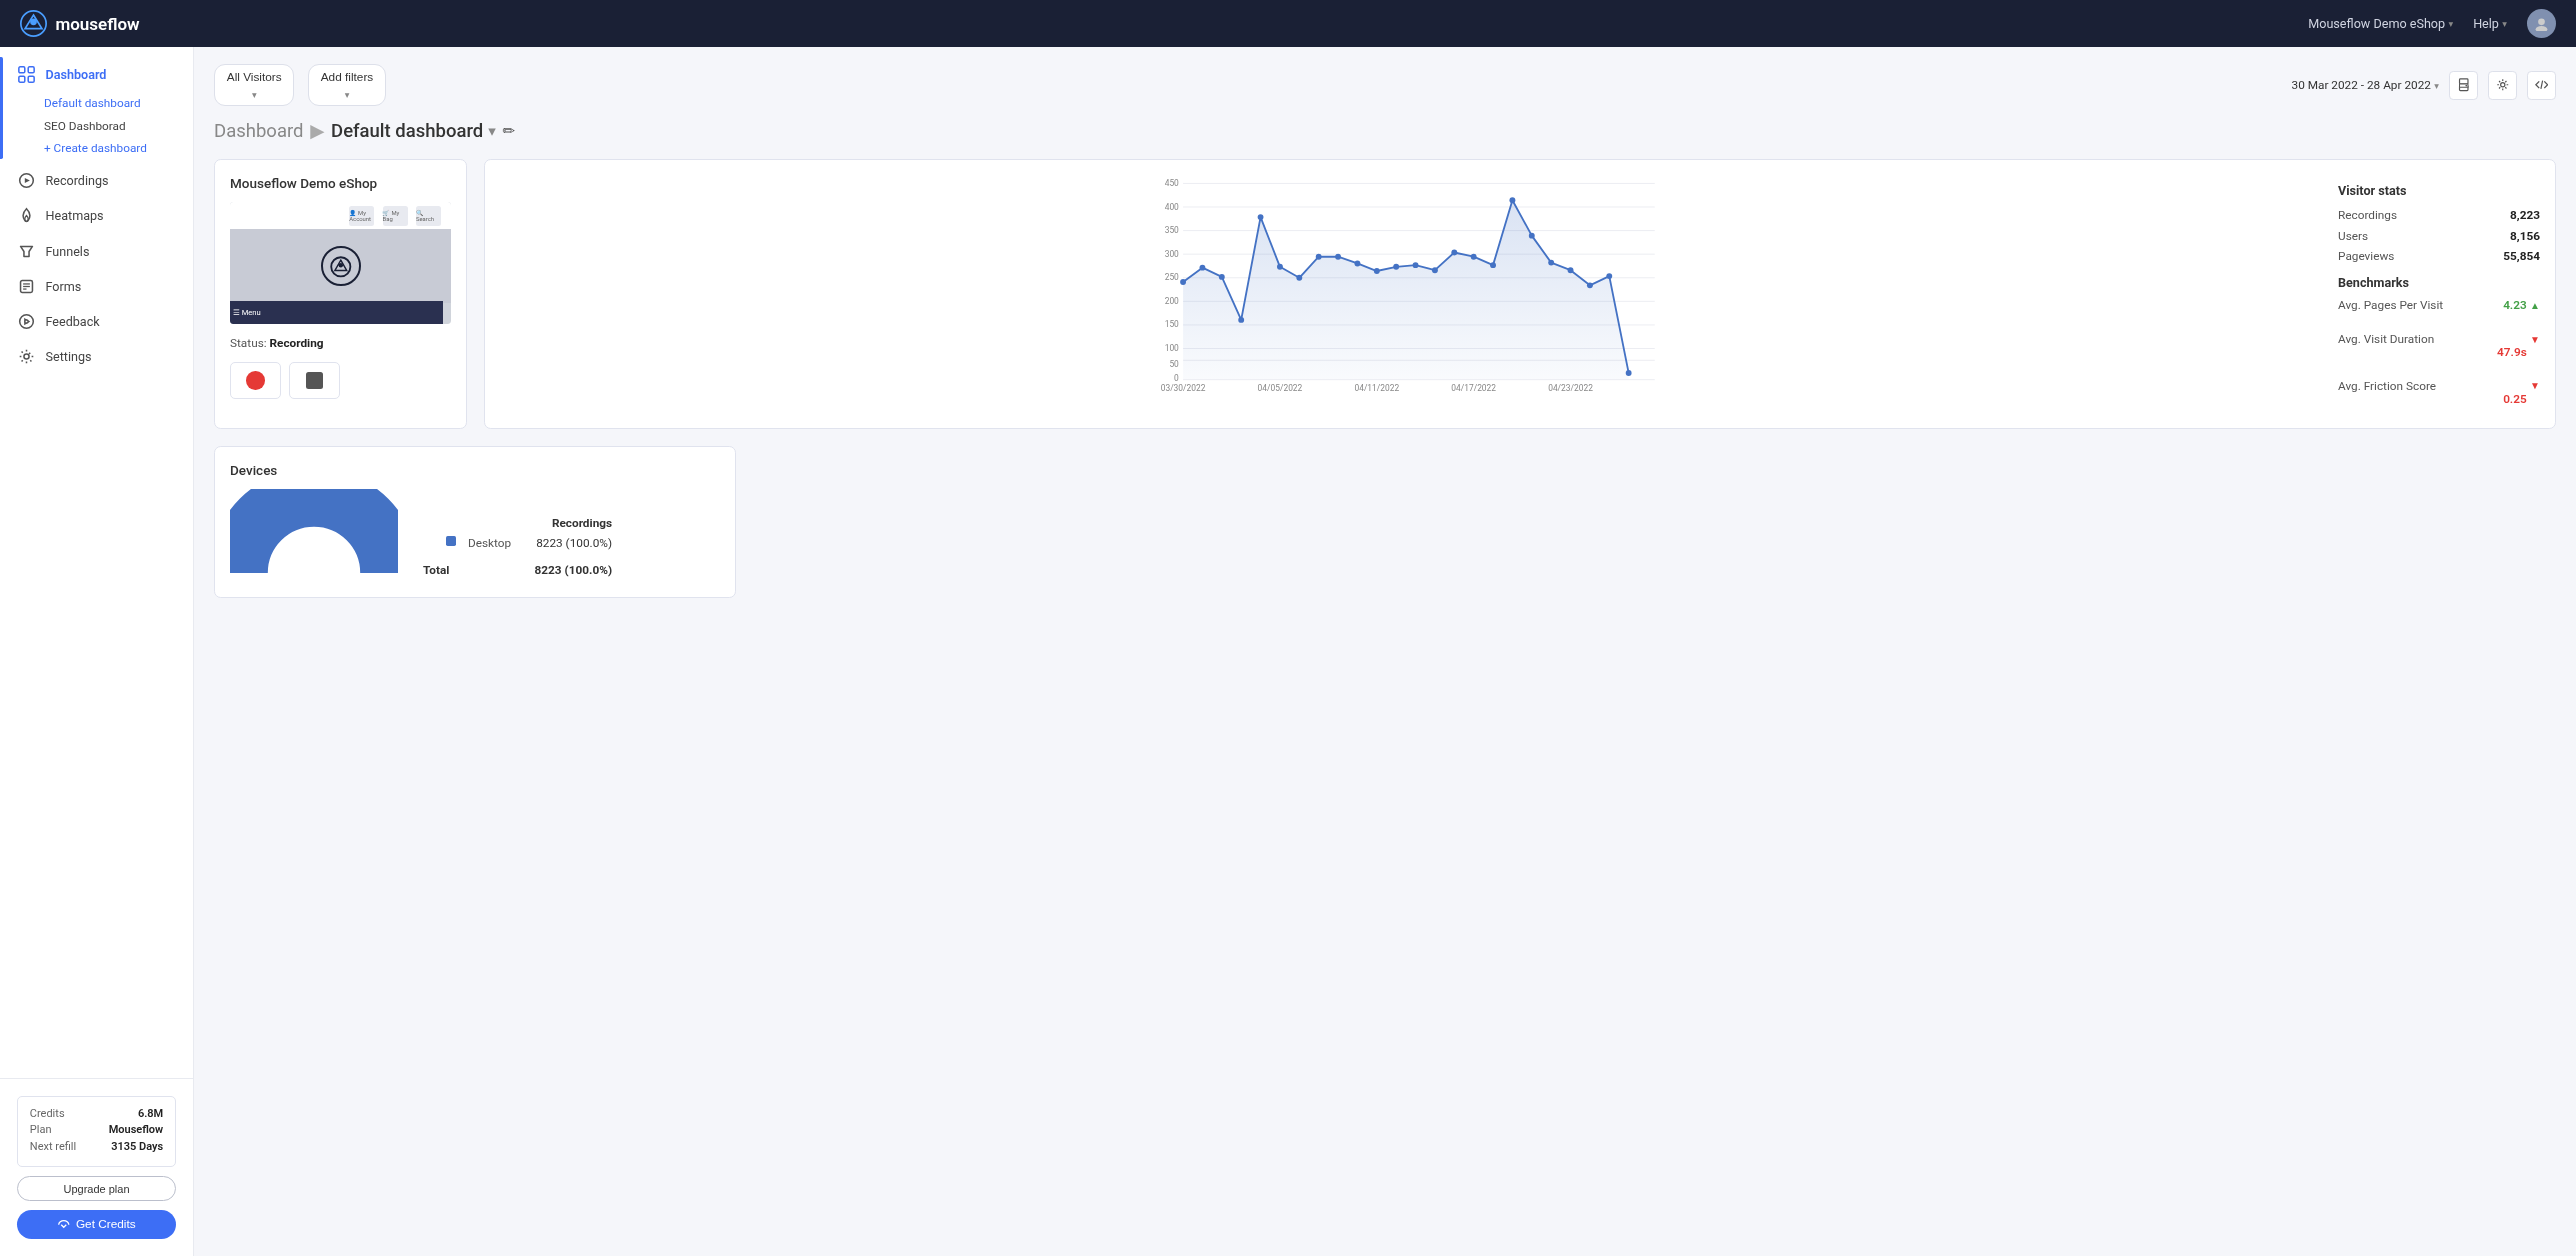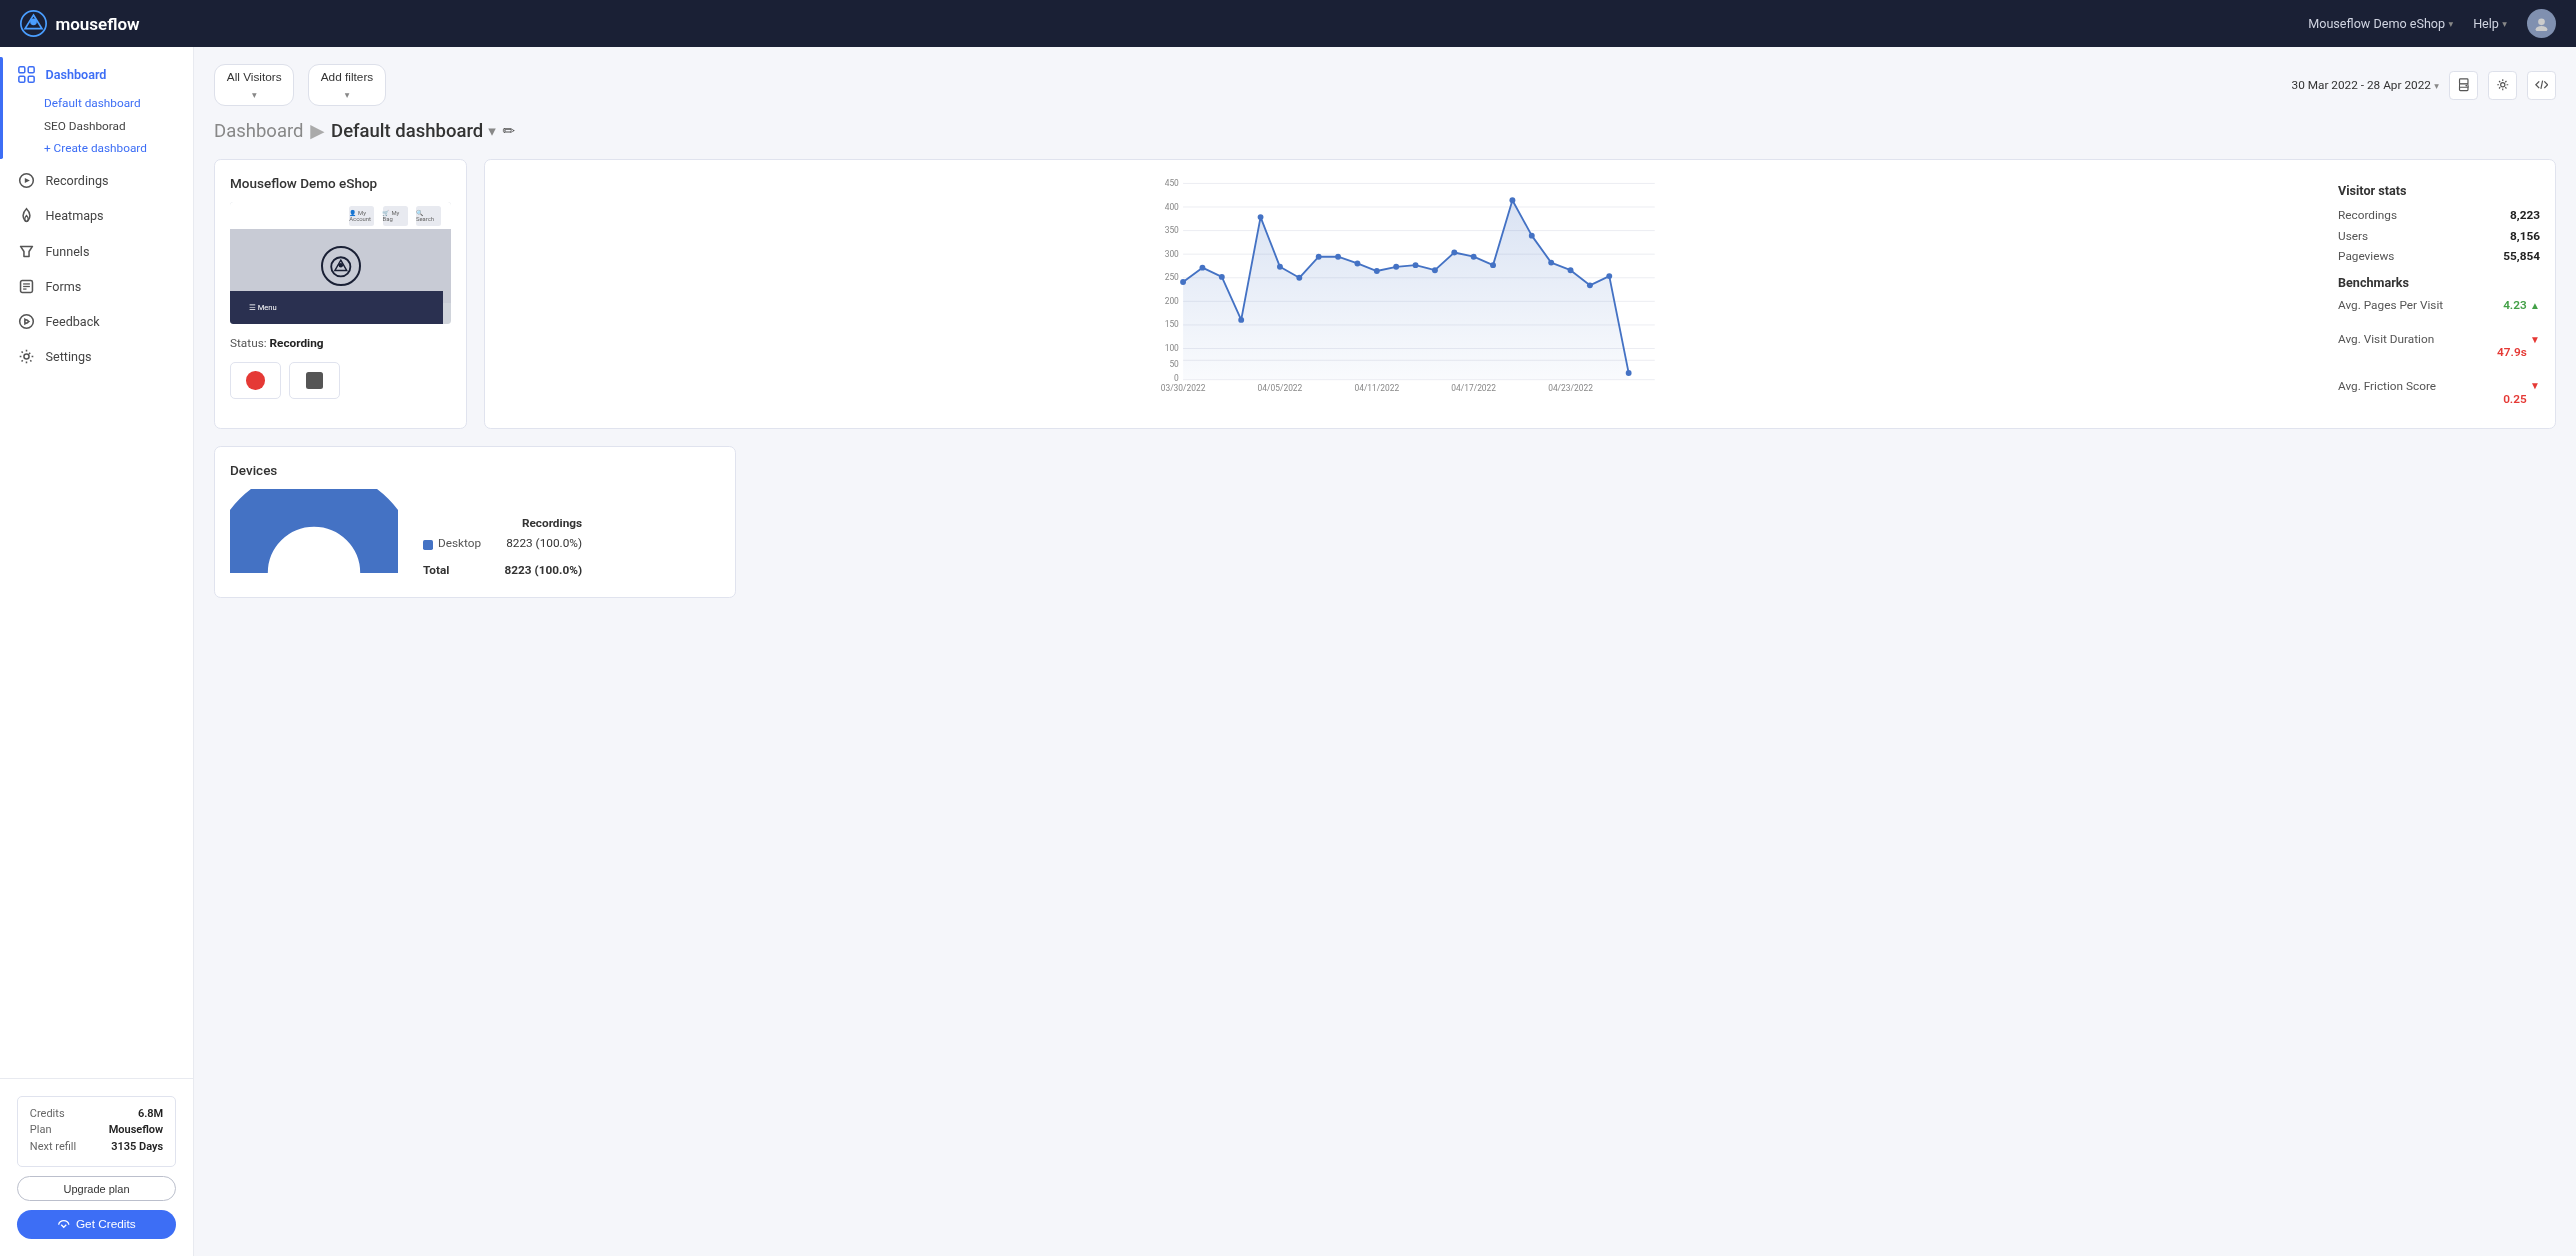--- a/index.html
+++ b/index.html
@@ -96,21 +96,21 @@
     
     .demo-card { background: #fff; border: 0.8px solid #e0e3ee; border-radius: 6.7px; padding: 15px; width: 253px; flex-shrink: 0; }
     .demo-card-title { font-size: 13.5px; font-weight: 500; margin-bottom: 11.8px; }
     .demo-card-screenshot {
       width: 100%; height: 122px; background: #d0d4db; border-radius: 3.4px; overflow: hidden;
       margin-bottom: 11.8px; position: relative;
     }
     .screenshot-header { background: #fff; height: 27px; display: flex; align-items: center; justify-content: flex-end; gap: 8.4px; padding: 0 10px; }
     .screenshot-header-icon { width: 25px; height: 20px; background: #e8eaf0; border-radius: 2.5px; display: flex; align-items: center; justify-content: center; }
     .screenshot-logo-circle { width: 40px; height: 40px; border: 2.5px solid #1a2035; border-radius: 50%; display: flex; align-items: center; justify-content: center; }
-    .screenshot-nav { background: #2a3050; height: 33px; position: absolute; bottom: 0; left: 0; right: 8px; display: flex; align-items: center; padding: 0 19px; }
+    .screenshot-nav { background: #2a3050; height: 23px; position: absolute; bottom: 0; left: 0; right: 8px; display: flex; align-items: center; padding: 0 3px; }
     .screenshot-nav-text { color: #fff; font-size: 7.6px; }
     .demo-status { font-size: 11.8px; color: #555; margin-bottom: 11.8px; }
     .demo-status strong { color: #222; }
     .demo-btns { display: flex; gap: 8.4px; }
     .demo-btn-record {
       width: 51px; height: 37px; border: 1.7px solid #e0e3ee; border-radius: 5px; background: #fff;
       display: flex; align-items: center; justify-content: center; cursor: pointer;
     }
     .demo-btn-record .dot { width: 18.5px; height: 18.5px; border-radius: 50%; background: #e53935; }
     .demo-btn-stop {
@@ -142,21 +142,21 @@
     .chart-svg { width: 100%; height: 219px; }
 
     
     .devices-card { background: #fff; border: 0.8px solid #e0e3ee; border-radius: 6.7px; padding: 15px; width: 522px; }
     .devices-card-title { font-size: 13.5px; font-weight: 500; margin-bottom: 11.8px; }
     .devices-inner { display: flex; gap: 25px; align-items: flex-end; }
 
     .devices-legend { font-size: 11.8px; }
     .legend-row { display: flex; justify-content: space-between; gap: 25px; margin-bottom: 5px; align-items: center; }
     .legend-dot { width: 10px; height: 10px; border-radius: 1.7px; flex-shrink: 0; }
-    .legend-label { color: #555; display: flex; align-items: flex-end; gap: 5px; }
+    .legend-label { color: #555; display: flex; align-items: flex-start; gap: 12px; margin-left: 23px; }
     .legend-header { font-weight: 700; margin-bottom: 6.7px; text-align: right; }
     .legend-total { font-weight: 700; margin-top: 8px; }
 
     
     .chevron { font-size: 9.3px; color: #888; }
   </style>
 </head>
 <body>
 
 <nav class="topnav">

